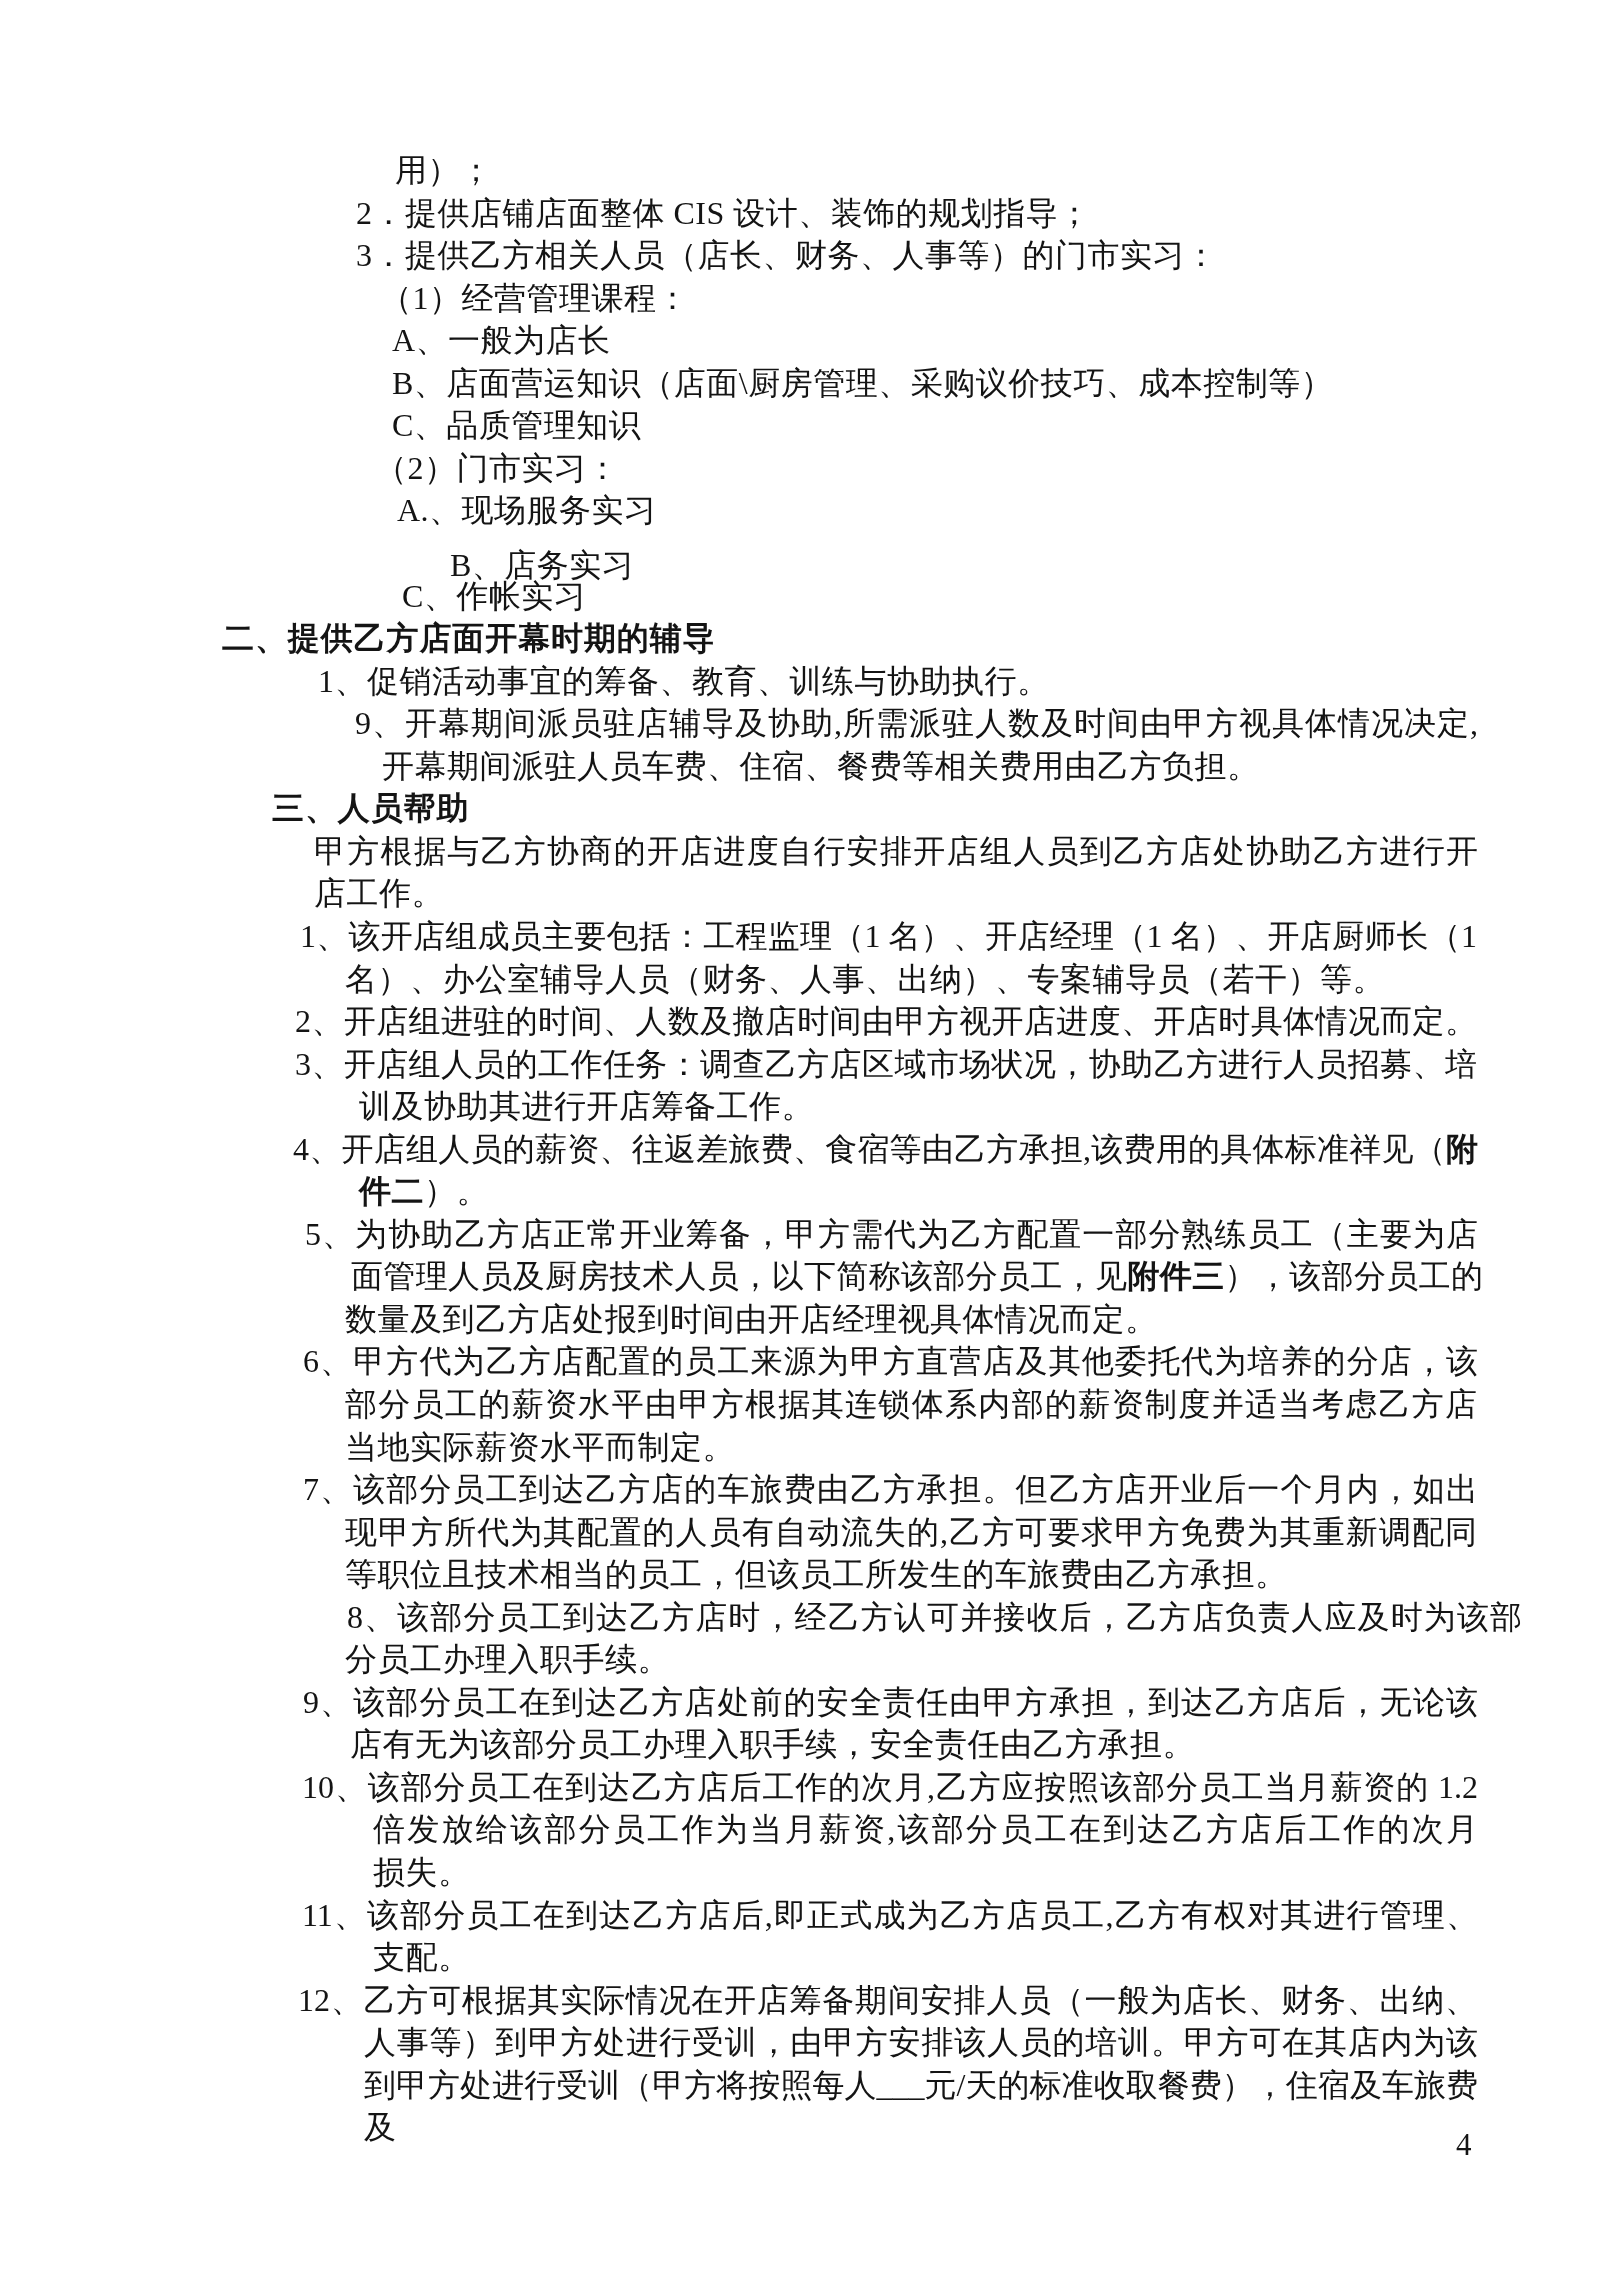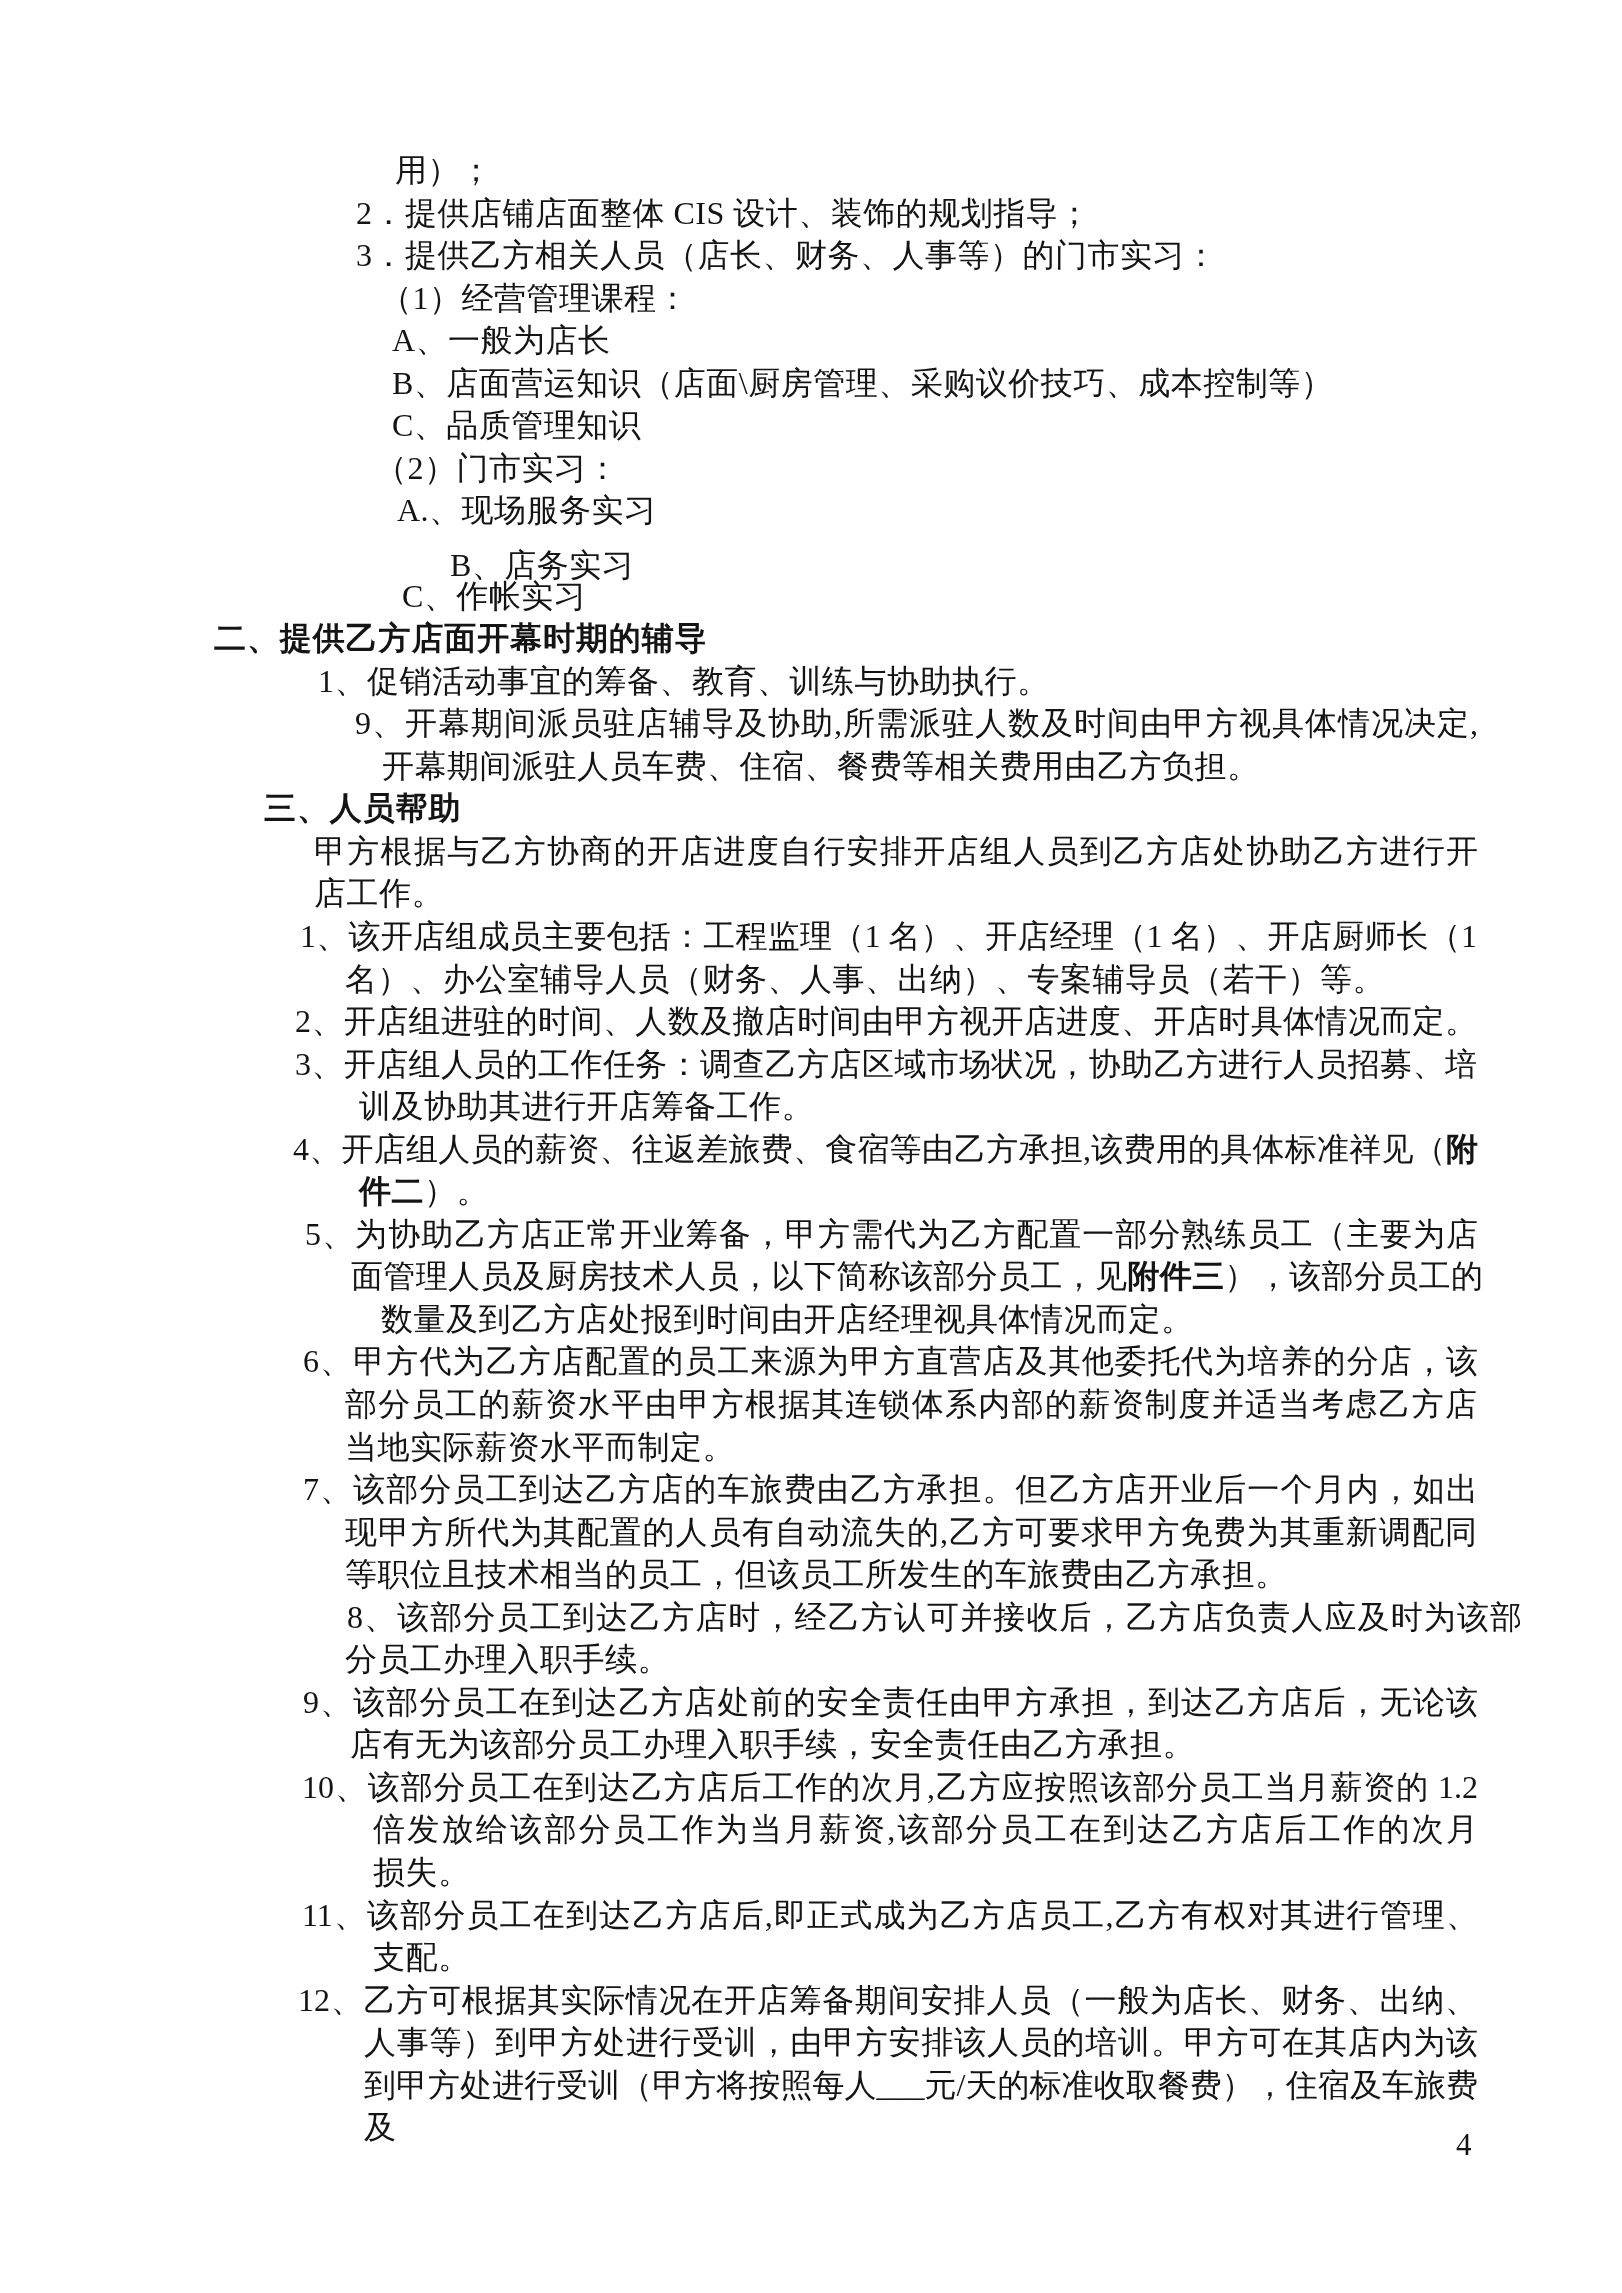--- a/index.html
+++ b/index.html
@@ -27,20 +27,21 @@
     letter-spacing:0;
   }
   .line .b{
     font-weight:bold;
     font-family:"Liberation Sans", sans-serif;
   }
   .line.h{
     font-weight:bold;
     font-family:"Liberation Sans", sans-serif;
     letter-spacing:0.9px;
+    margin-left:8px;
   }
   #pagenum{
     position:absolute;
     font-size:31px;
     line-height:36px;
   }
 </style>
 </head>
 <body>
 
@@ -66,21 +67,21 @@
       <div class="line" style="left: 314px; top: 872px;"><span>店工作。</span></div>
       <div class="line j" style="left: 300px; top: 915px; width: 1177px;"><span>1、该开店组成员主要包括：工程监理（1 名）、开店经理（1 名）、开店厨师长（1</span></div>
       <div class="line" style="left: 345px; top: 958px;"><span>名）、办公室辅导人员（财务、人事、出纳）、专案辅导员（若干）等。</span></div>
       <div class="line j" style="left: 295px; top: 1000px; width: 1182px;"><span>2、开店组进驻的时间、人数及撤店时间由甲方视开店进度、开店时具体情况而定。</span></div>
       <div class="line j" style="left: 295px; top: 1043px; width: 1182px;"><span>3、开店组人员的工作任务：调查乙方店区域市场状况，协助乙方进行人员招募、培</span></div>
       <div class="line" style="left: 359px; top: 1085px;"><span>训及协助其进行开店筹备工作。</span></div>
       <div class="line j" style="left: 293px; top: 1128px; width: 1185px;"><span>4、开店组人员的薪资、往返差旅费、食宿等由乙方承担,该费用的具体标准祥见（</span><span class="b">附</span></div>
       <div class="line" style="left: 359px; top: 1170px;"><span class="b">件二</span><span>）。</span></div>
       <div class="line j" style="left: 305px; top: 1213px; width: 1173px;"><span>5、为协助乙方店正常开业筹备，甲方需代为乙方配置一部分熟练员工（主要为店</span></div>
       <div class="line j" style="left: 351px; top: 1255px; width: 1132px;"><span>面管理人员及厨房技术人员，以下简称该部分员工，见</span><span class="b">附件三</span><span>），该部分员工的</span></div>
-      <div class="line" style="left: 345px; top: 1298px; margin-left: 36px;"><span>数量及到乙方店处报到时间由开店经理视具体情况而定。</span></div>
+      <div class="line" style="left: 345px; top: 1298px;"><span>数量及到乙方店处报到时间由开店经理视具体情况而定。</span></div>
       <div class="line j" style="left: 303px; top: 1340px; width: 1175px;"><span>6、甲方代为乙方店配置的员工来源为甲方直营店及其他委托代为培养的分店，该</span></div>
       <div class="line j" style="left: 345px; top: 1383px; width: 1132px;"><span>部分员工的薪资水平由甲方根据其连锁体系内部的薪资制度并适当考虑乙方店</span></div>
       <div class="line" style="left: 345px; top: 1426px;"><span>当地实际薪资水平而制定。</span></div>
       <div class="line j" style="left: 303px; top: 1468px; width: 1175px;"><span>7、该部分员工到达乙方店的车旅费由乙方承担。但乙方店开业后一个月内，如出</span></div>
       <div class="line j" style="left: 345px; top: 1511px; width: 1132px;"><span>现甲方所代为其配置的人员有自动流失的,乙方可要求甲方免费为其重新调配同</span></div>
       <div class="line" style="left: 345px; top: 1553px;"><span>等职位且技术相当的员工，但该员工所发生的车旅费由乙方承担。</span></div>
       <div class="line j" style="left: 303px; top: 1596px; width: 1175px; margin-left: 44px;"><span>8、该部分员工到达乙方店时，经乙方认可并接收后，乙方店负责人应及时为该部</span></div>
       <div class="line" style="left: 345px; top: 1638px;"><span>分员工办理入职手续。</span></div>
       <div class="line j" style="left: 303px; top: 1681px; width: 1175px;"><span>9、该部分员工在到达乙方店处前的安全责任由甲方承担，到达乙方店后，无论该</span></div>
       <div class="line" style="left: 350px; top: 1723px;"><span>店有无为该部分员工办理入职手续，安全责任由乙方承担。</span></div>

